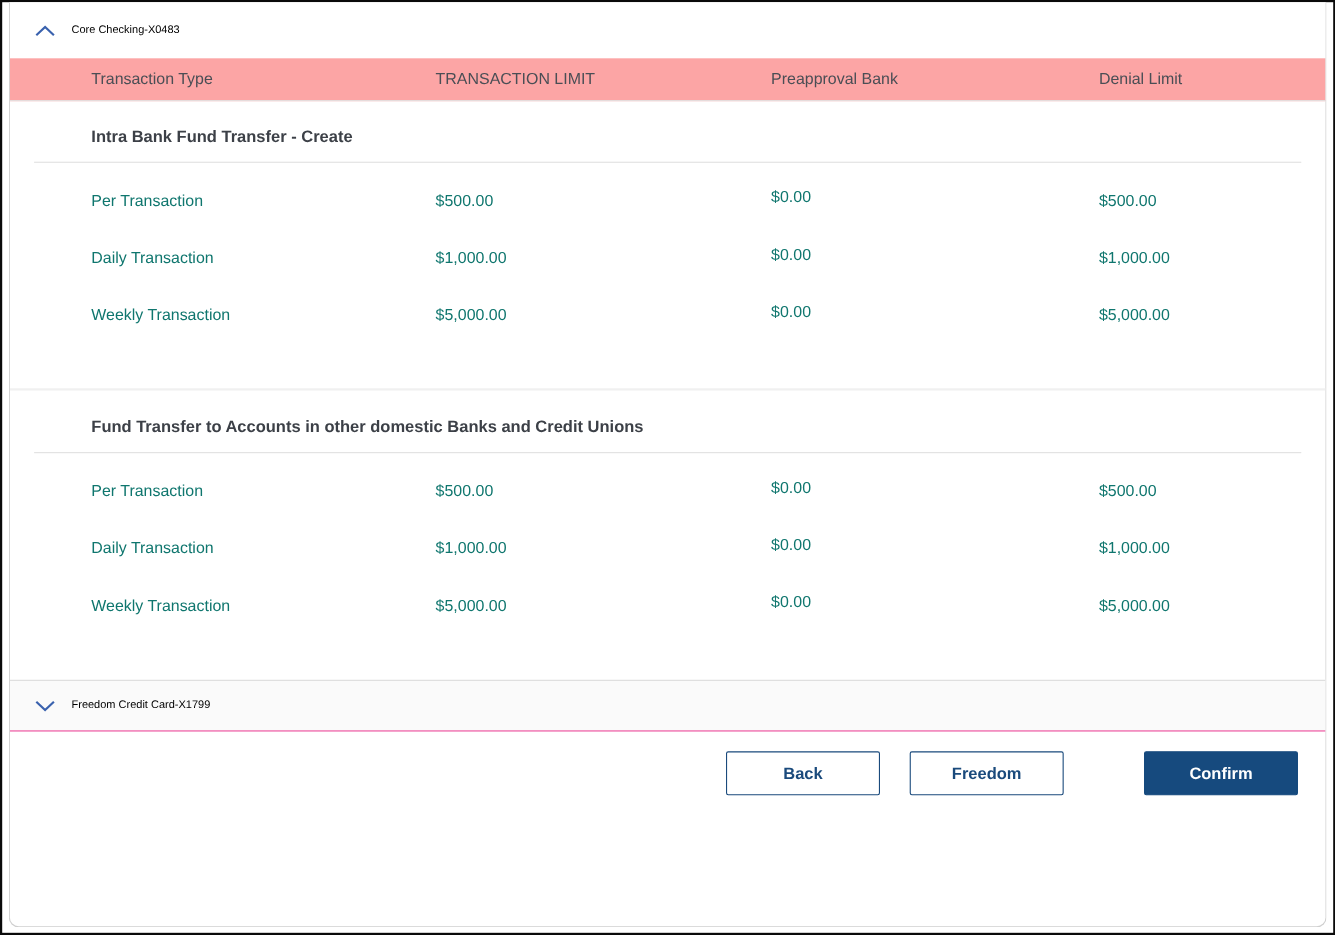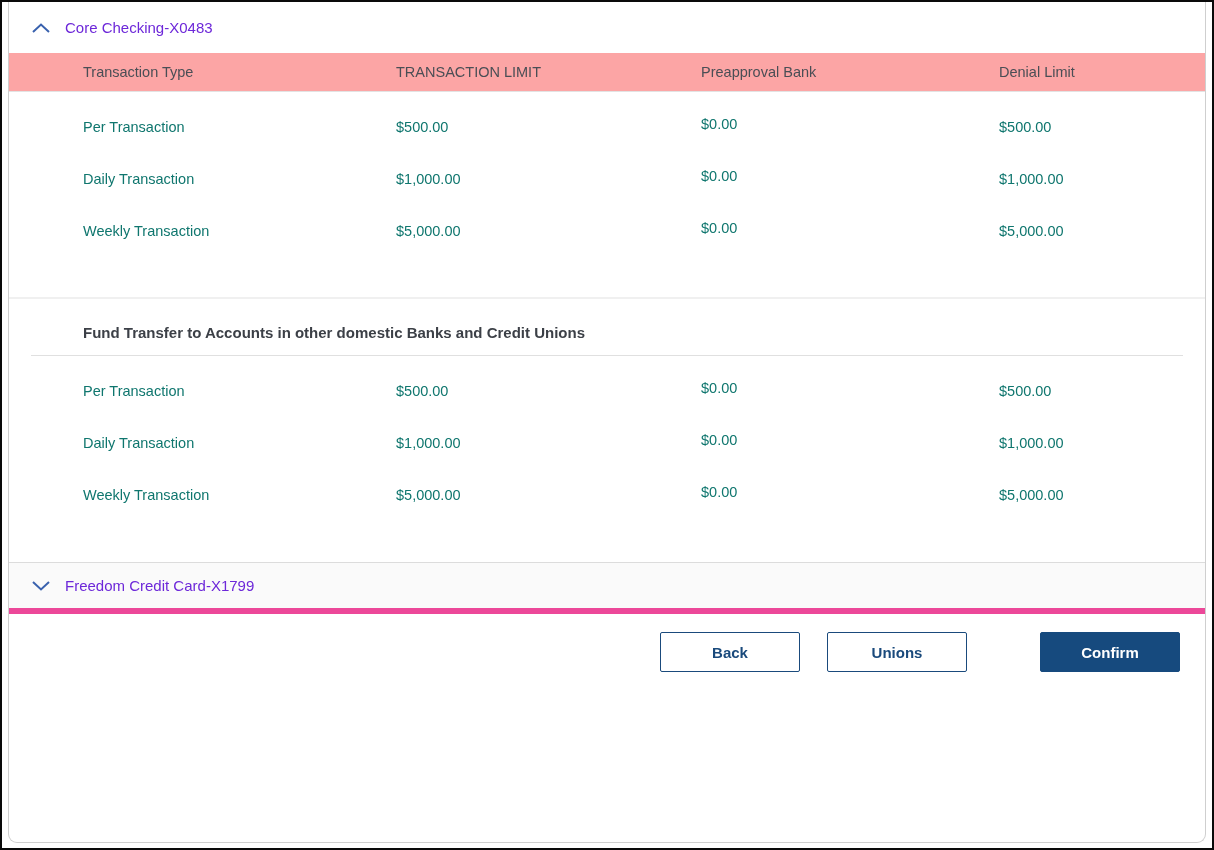--- a/index.html
+++ b/index.html
@@ -36,21 +36,21 @@
   }
   
   .acc-header {
     display:flex; align-items:center;
     padding-left:22px;
     cursor:pointer;
   }
   .acc-header.first { height:51px; border-bottom:none; background:#fff; }
   .acc-header.collapsed { height:46px; border-top:1px solid #dcdcdc; background:#fafafa; }
   .chev { width:20px; height:12px; margin-right:14px; display:inline-flex; }
-  .acc-name { font-size:15px; color:#6d28d9; }
+  .acc-name { font-size:10px; color:#000000; }
   
   .thead {
     height:39px;
     background:#fca5a5;
     border-bottom:1px solid #e3e3e3;
     display:grid;
     grid-template-columns:313px 305px 298px 1fr;
     align-items:center;
     padding-left:74px;
   }
@@ -71,21 +71,21 @@
     align-items:center;
     padding-left:52px;
   }
   .cell { font-size:14.5px; color:#0f766e; }
   .cell.preapproval { transform:translateY(-3px); }
   .pad-after-rows { height:40px; }
   .section-sep { border-top:2px solid #f0f0f0; }
   .pad-before-acc { height:41px; }
   
   .footer {
-    border-top:6px solid #ec4899;
+    border-top:1px solid #ec4899;
     height:86px;
     display:flex; justify-content:flex-end; align-items:flex-start;
     gap:27px;
     padding:18px 25px 0 0;
   }
   .btn {
     width:140px; height:40px;
     font-family:inherit;
     font-size:15px; font-weight:600;
     border-radius:2px;
@@ -120,20 +120,21 @@
   </div>
 
   <div class="thead">
     <span>Transaction Type</span>
     <span>TRANSACTION LIMIT</span>
     <span>Preapproval Bank</span>
     <span>Denial Limit</span>
   </div>
 
   <section class="group g1">
+    <div class="group-title">Intra Bank Fund Transfer - Create</div>
     <div class="rows">
       <div class="row">
         <span class="cell">Per Transaction</span>
         <span class="cell">$500.00</span>
         <span class="cell preapproval">$0.00</span>
         <span class="cell">$500.00</span>
       </div>
       <div class="row">
         <span class="cell">Daily Transaction</span>
         <span class="cell">$1,000.00</span>
@@ -182,17 +183,17 @@
       <svg width="20" height="12" viewBox="0 0 20 12">
           <polyline points="2,2 10,9.5 18,2" fill="none" stroke="#3a62ae" stroke-width="2"></polyline>
         </svg>
     </span>
     <span class="acc-name">Freedom Credit Card-X1799</span>
   </div>
 
 
   <div class="footer">
     <button class="btn outline">Back</button>
-    <button class="btn outline">Unions</button>
+    <button class="btn outline">Freedom</button>
     <button class="btn solid">Confirm</button>
   </div>
 
 </div>
 
 </body></html>

